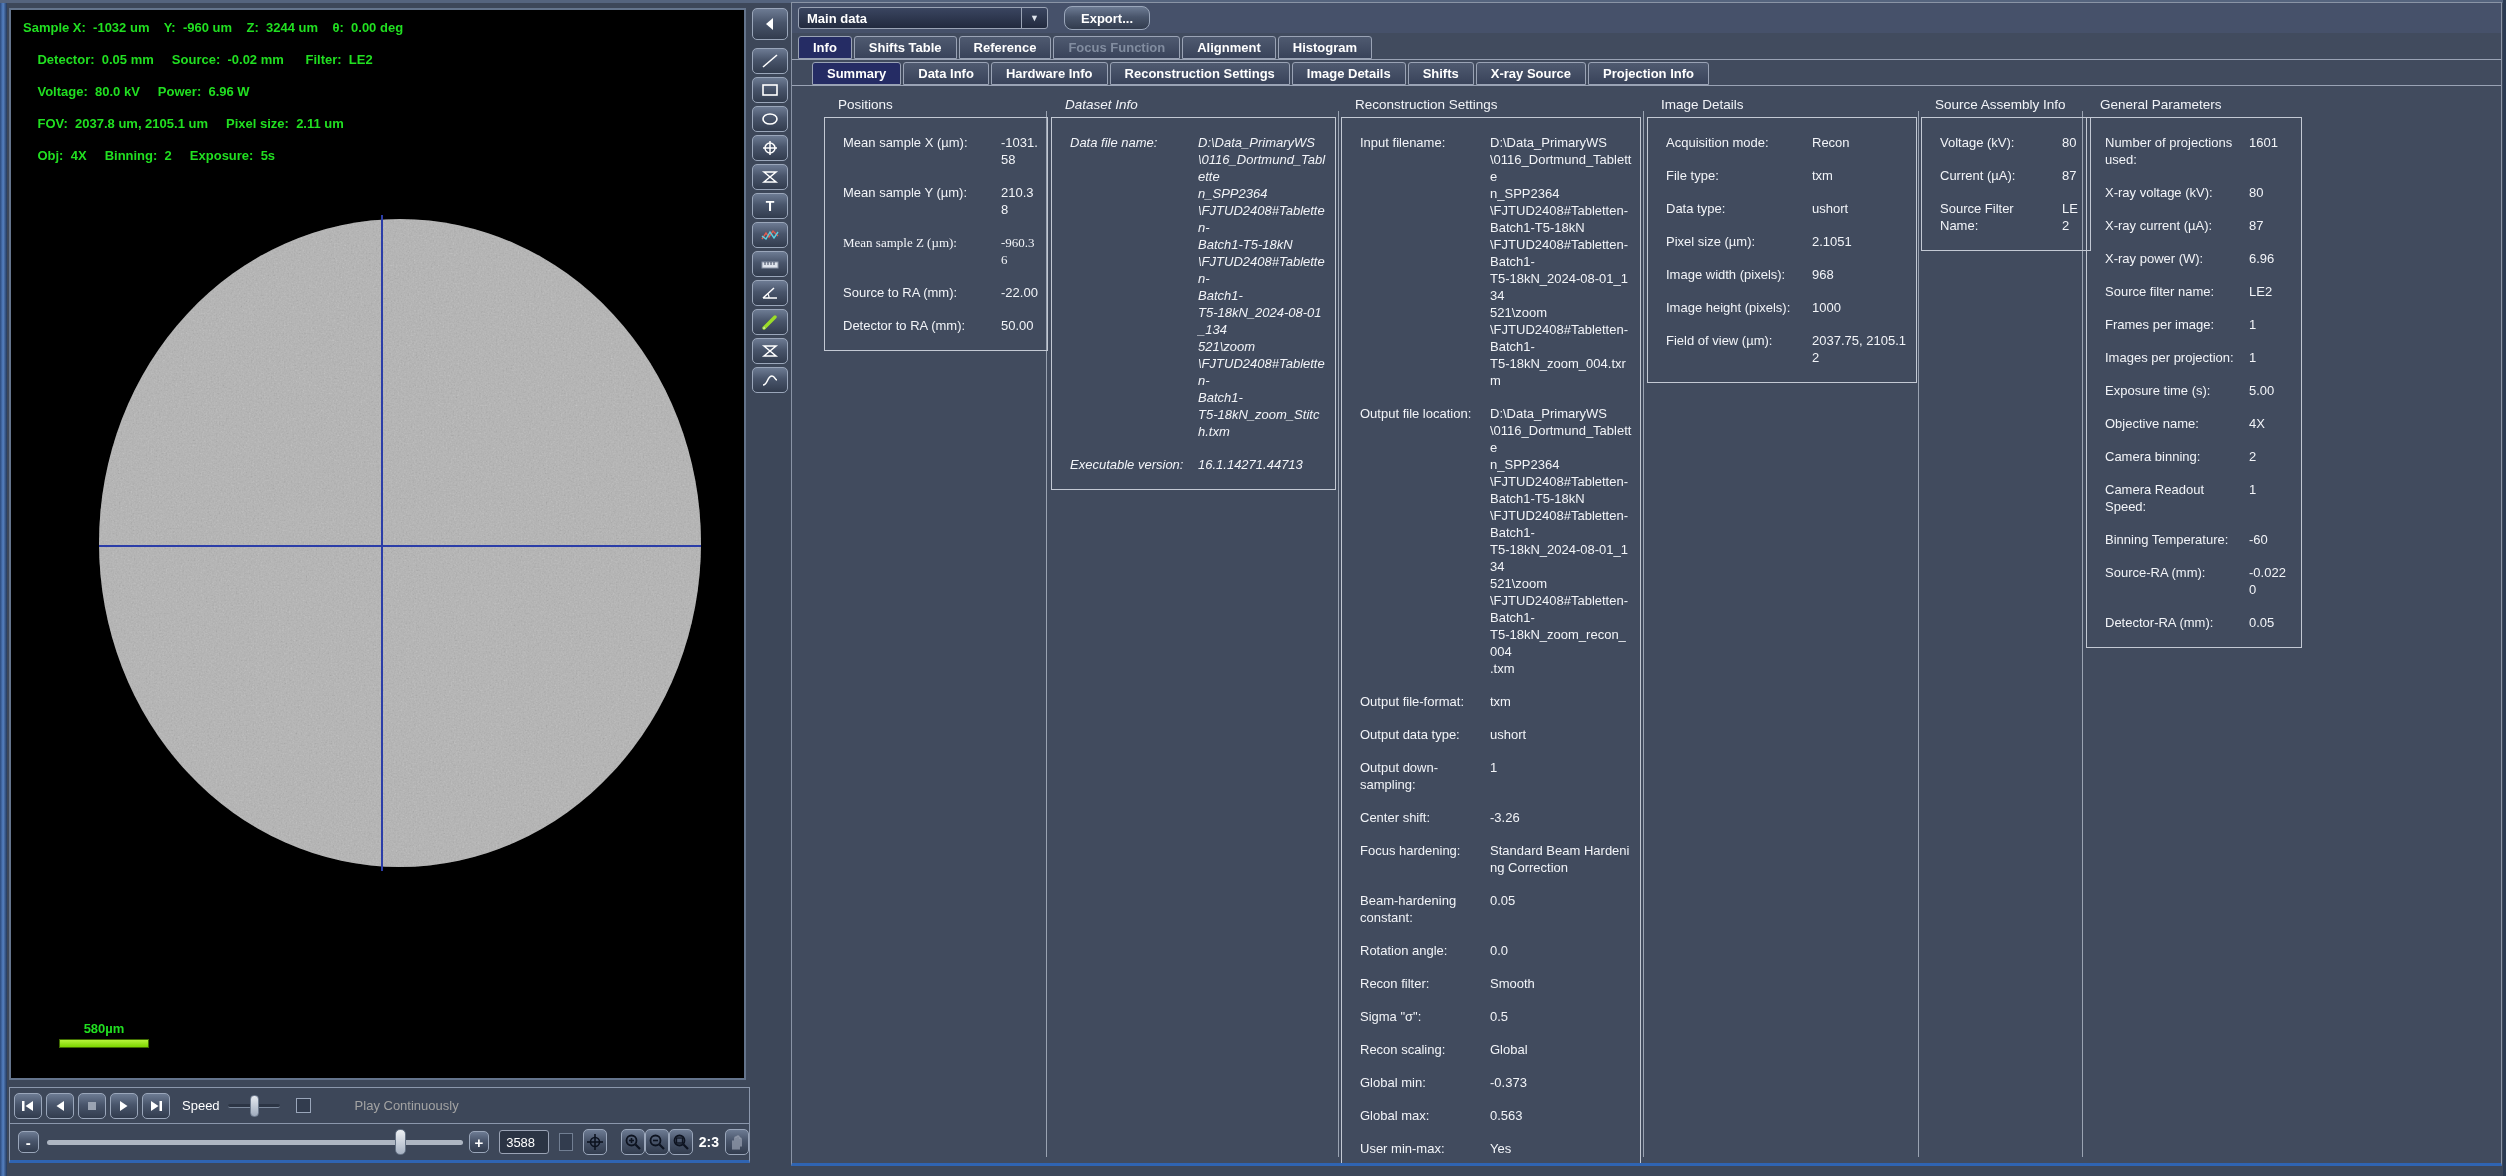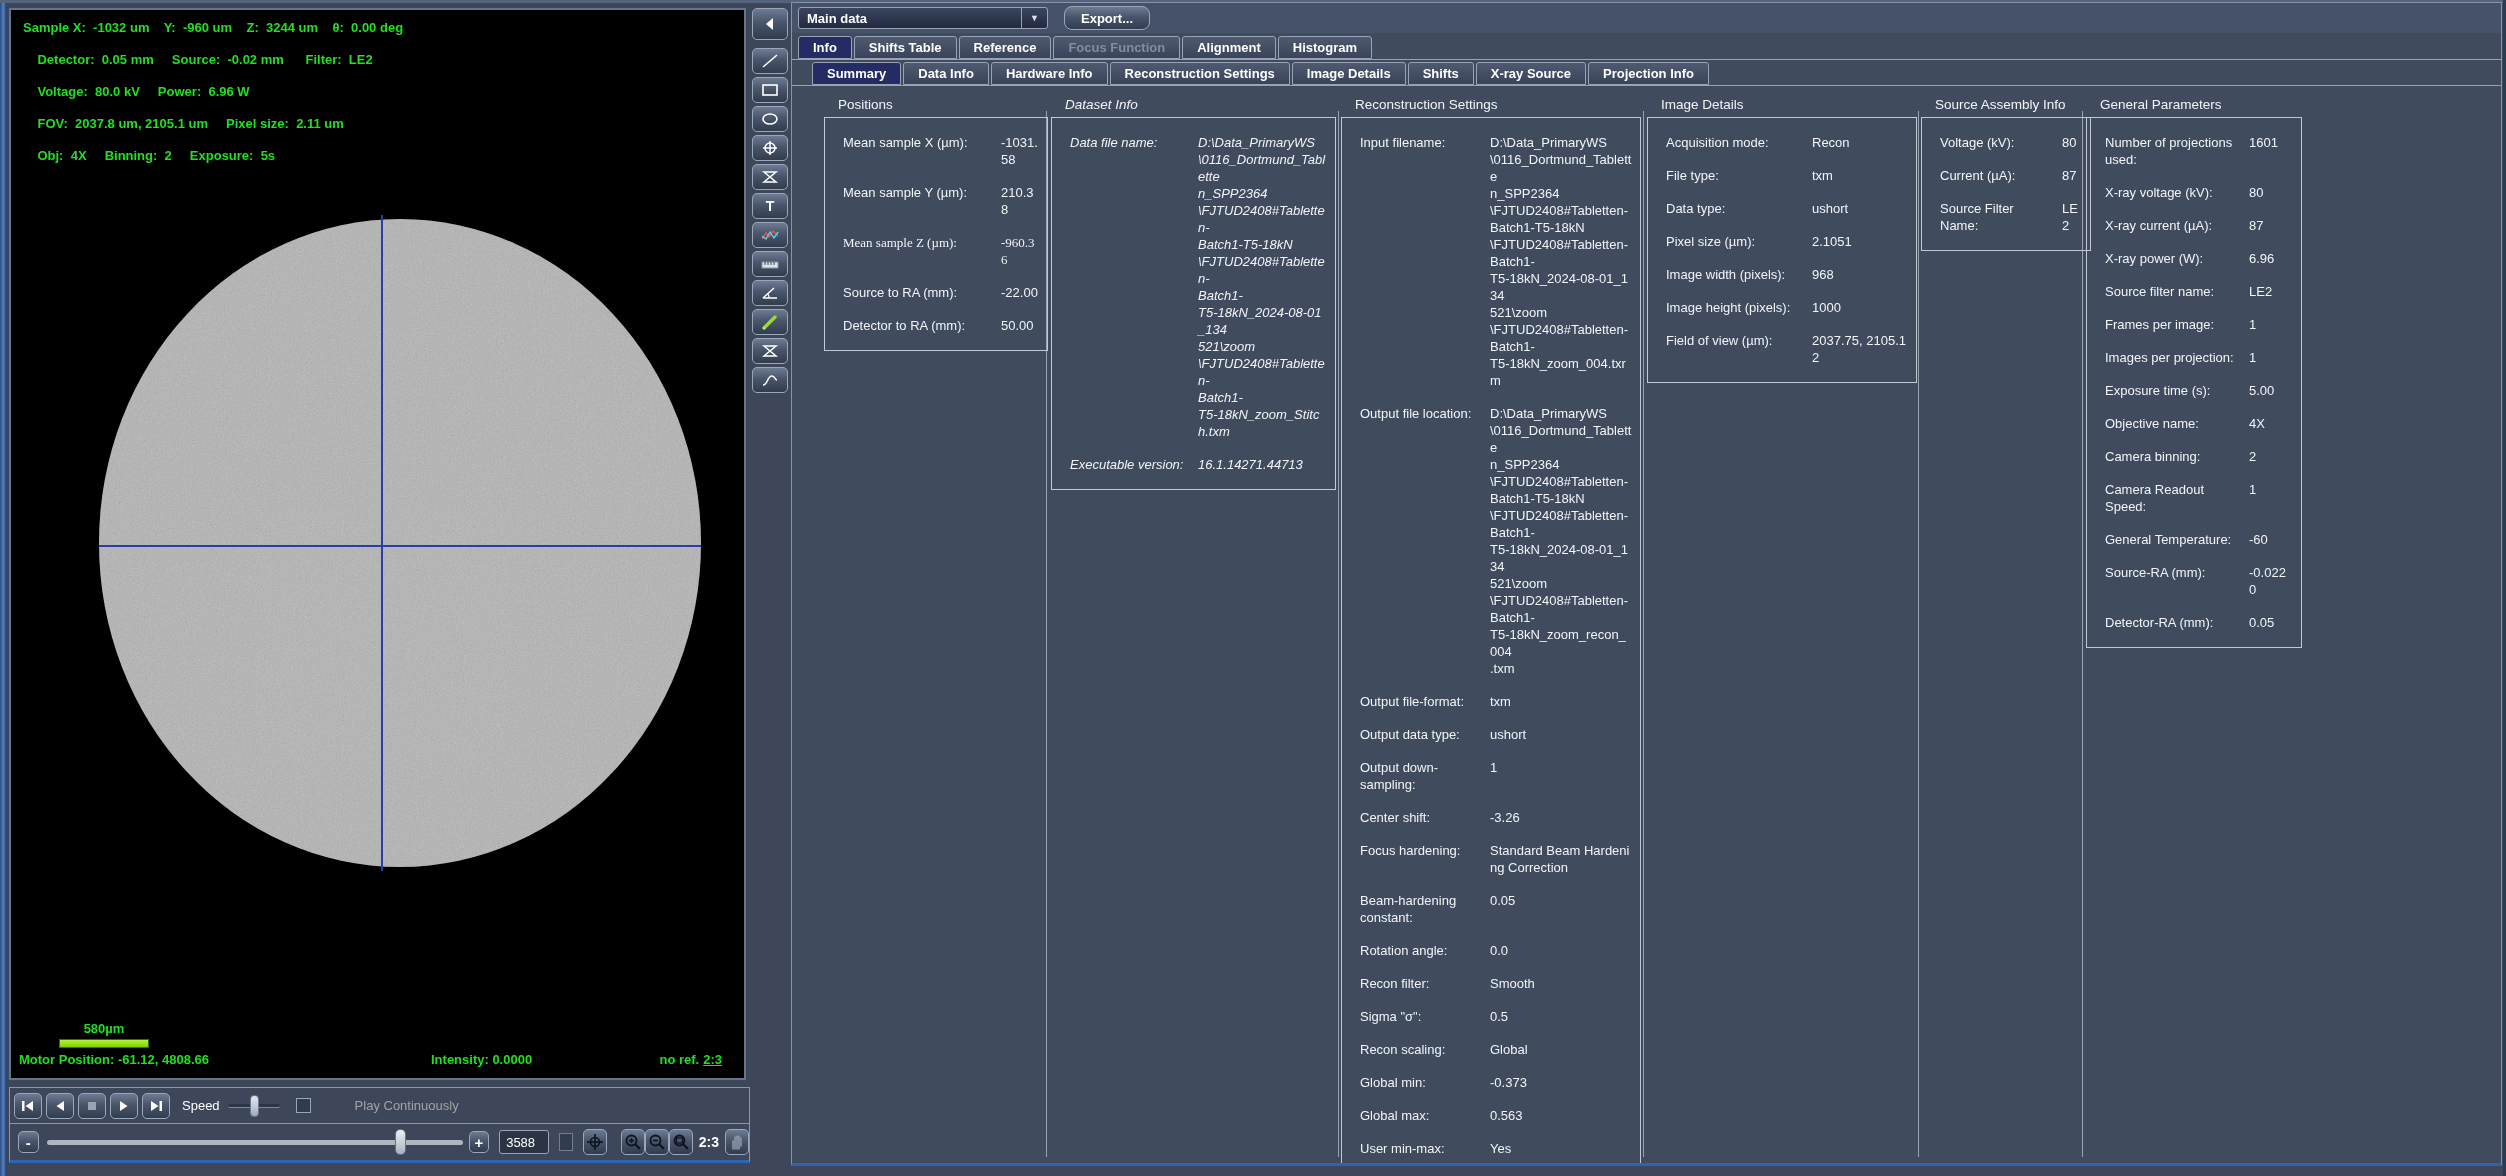--- a/index.html
+++ b/index.html
@@ -122,25 +122,20 @@
     <line x1="371" y1="205" x2="371" y2="861" stroke="#2b3da8" stroke-width="2"></line>
   </svg>
   <div class="overlay-top"><span>Sample X:  -1032 um    Y:  -960 um    Z:  3244 um    θ:  0.00 deg</span><br>
     <span>Detector:  0.05 mm     Source:  -0.02 mm      Filter:  LE2</span><br>
     <span>Voltage:  80.0 kV     Power:  6.96 W</span><br>
     <span>FOV:  2037.8 um, 2105.1 um     Pixel size:  2.11 um</span><br>
     <span>Obj:  4X     Binning:  2     Exposure:  5s</span></div>
   <div class="scalebar-wrap">
     <div class="scalebar-label">580µm</div>
     <div class="scalebar"></div>
-  </div>
-  <div class="overlay-bottom">
-    <span class="motor-pos">Motor Position:  -61.12, 4808.66</span>
-    <span class="intensity">Intensity:  0.0000</span>
-    <span class="noref"><span>no ref.</span><span class="ratio">2:3</span></span>
   </div>
 </div>
 
 <div class="ctrl-row ctrl-row1">
   <span class="btn pb-btn">
       <svg viewBox="0 0 14 14">
         <rect x="1" y="2" width="2.5" height="10" fill="#fff"></rect>
         <path d="M12 2 L4.5 7 L12 12 Z" fill="#fff"></path>
       </svg>
     </span>
@@ -545,21 +540,21 @@
           </div>
           <div class="grow" style="grid-template-columns: 136px 1fr;">
             <span class="lab">Camera binning:</span>
             <span class="val">2</span>
           </div>
           <div class="grow" style="grid-template-columns: 136px 1fr;">
             <span class="lab">Camera Readout Speed:</span>
             <span class="val">1</span>
           </div>
           <div class="grow" style="grid-template-columns: 136px 1fr;">
-            <span class="lab">General Temperature:</span>
+            <span class="lab">Binning Temperature:</span>
             <span class="val">-60</span>
           </div>
           <div class="grow" style="grid-template-columns: 136px 1fr;">
             <span class="lab">Source-RA (mm):</span>
             <span class="val">-0.0220</span>
           </div>
           <div class="grow" style="grid-template-columns: 136px 1fr;">
             <span class="lab">Detector-RA (mm):</span>
             <span class="val">0.05</span>
           </div>

